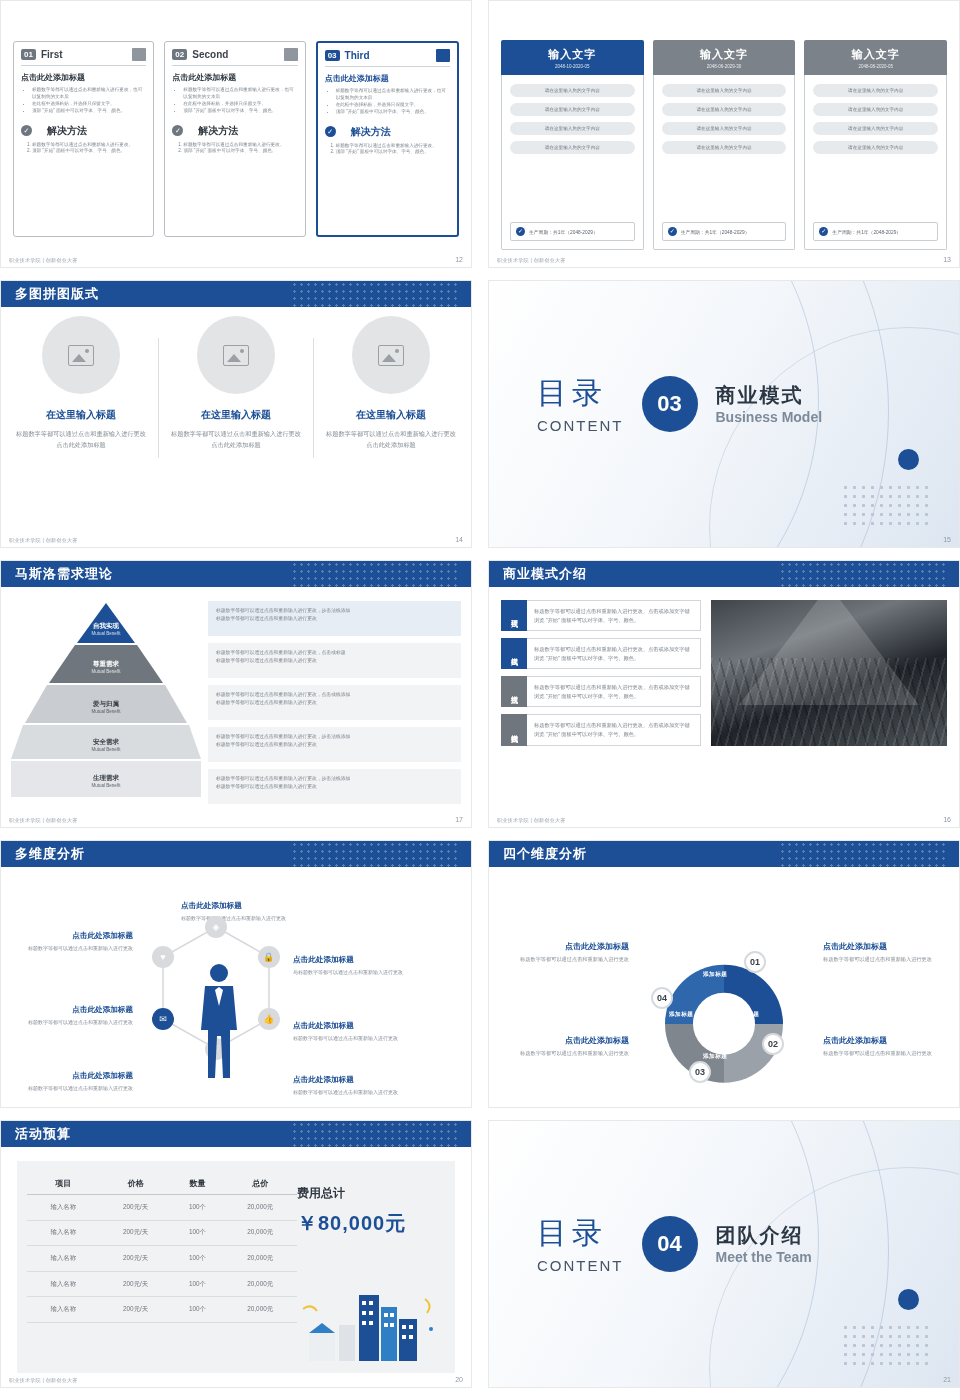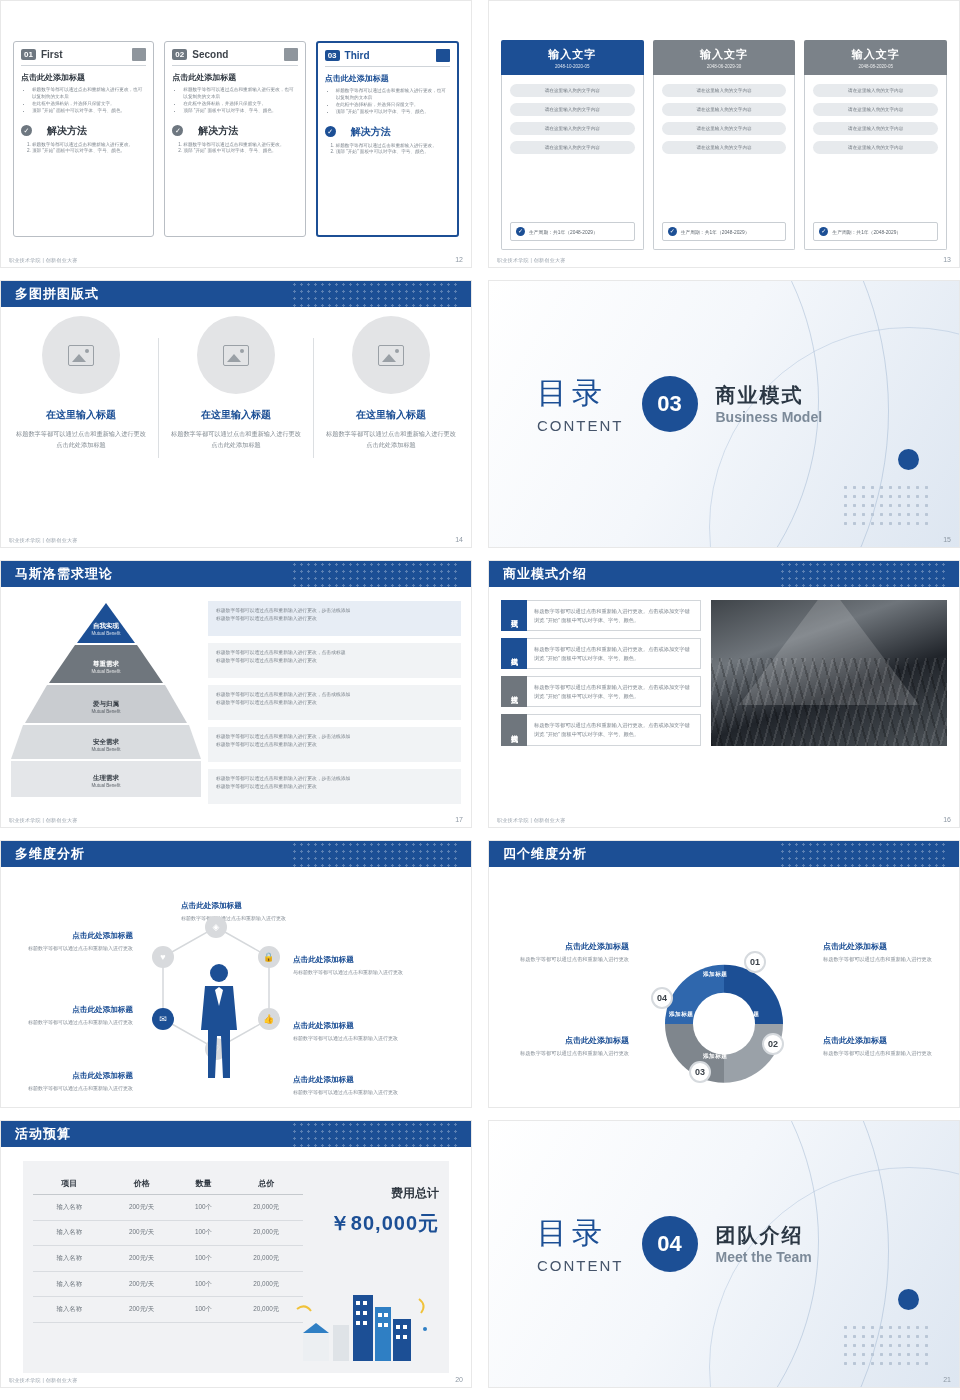--- a/index.html
+++ b/index.html
@@ -355,21 +355,21 @@
     background: #fff; border: 2px solid #d6dade;
     color: #3b424a; font-size: 9px; font-weight: bold;
     display: flex; align-items: center; justify-content: center;
   }
   .ftxt { position: absolute; width: 120px; }
   .ftxt h5 { margin: 0 0 3px 0; font-size: 8px; color: #1c4f95; font-weight: bold; }
   .ftxt p { margin: 0; font-size: 5.2px; color: #868e96; line-height: 1.65; }
 
   
   .budget {
-    margin: 14px 22px;
+    margin: 14px 16px;
     background: #f1f2f4;
     height: 212px;
     position: relative;
     display: flex;
     padding: 12px 10px;
   }
   table.btable {
     border-collapse: collapse;
     width: 270px;
     background: transparent;
@@ -380,21 +380,21 @@
     border-bottom: 1px solid #c5c9cd;
     padding: 5px 2px;
   }
   table.btable td {
     font-size: 6.4px; color: #6e767e;
     text-align: center;
     border-bottom: 1px solid #d9dcდ;
     border-bottom: 1px solid #d9dce0;
     padding: 5px 2px;
   }
-  .btotal { flex: 1; text-align: right; padding-top: 12px; }
+  .btotal { flex: 1; text-align: left; padding-top: 12px; }
   .btotal .lab { font-size: 12px; color: #2f3740; font-weight: bold; }
   .btotal .amt { font-size: 20px; color: #1c4f95; font-weight: bold; margin-top: 8px; letter-spacing: 1px; }
   .city {
     position: absolute; right: 14px; bottom: 6px;
     width: 140px; height: 78px;
   }
 </style>
 </head>
 <body>
 

